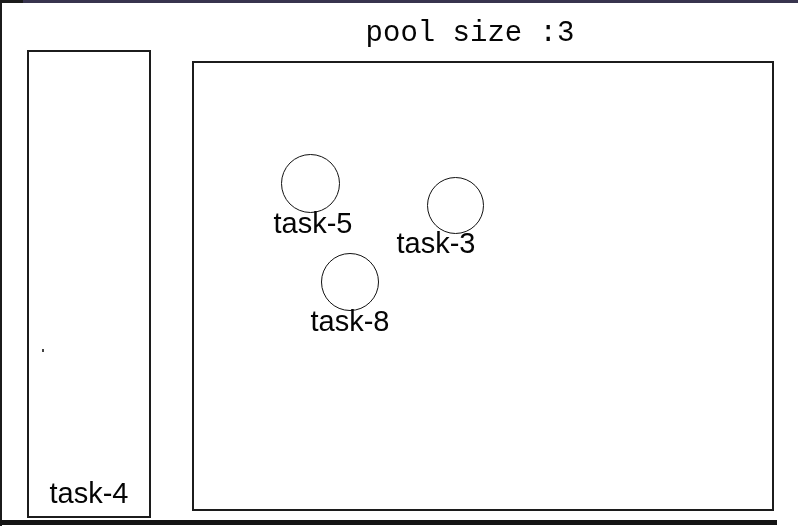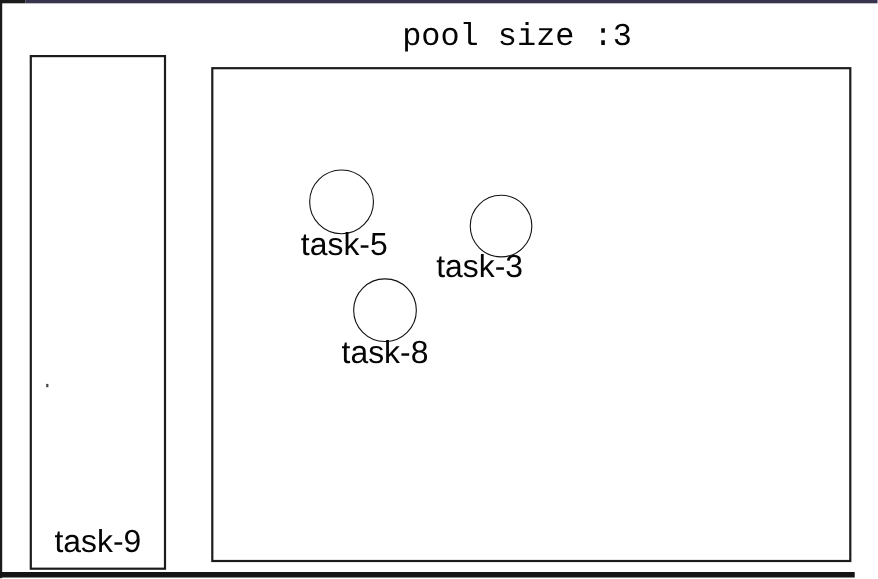--- a/index.html
+++ b/index.html
@@ -88,21 +88,21 @@
 <div id="stage">
 
   <div class="edge-top-dark"></div>
   <div class="edge-top-navy"></div>
   <div class="edge-left"></div>
   <div class="edge-bottom"></div>
 
   <div class="pool-title">pool size :3</div>
 
   <div class="queue-box">
-    <div class="label-task4">task-9</div>
+    <div class="label-task4">task-4</div>
   </div>
   <div class="stray-dot"></div>
 
   <div class="pool-box"></div>
 
   <div class="task-circle circle-task2"></div>
   <div class="task-circle circle-task3"></div>
   <div class="task-circle circle-task1"></div>
 
   <div class="task-label label-task2">task-5</div>

